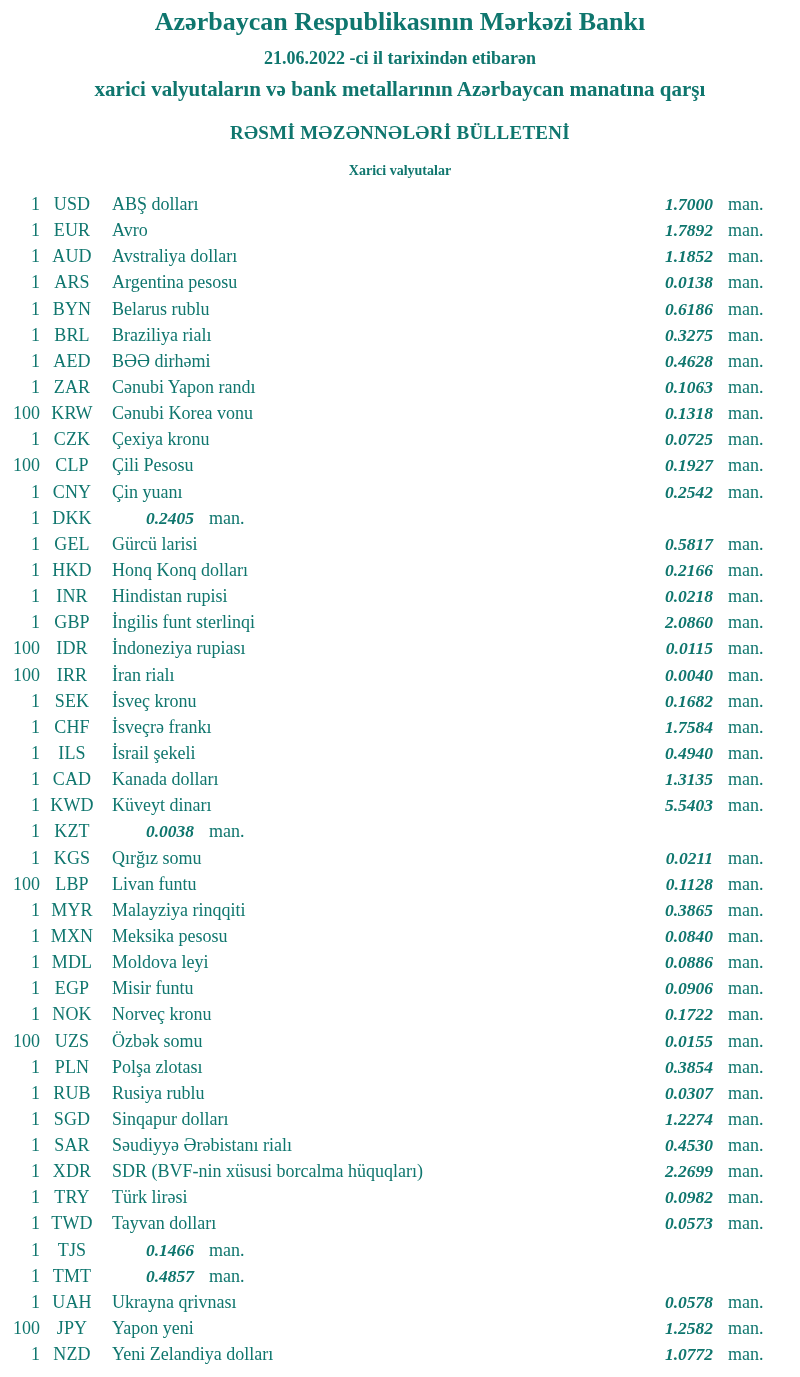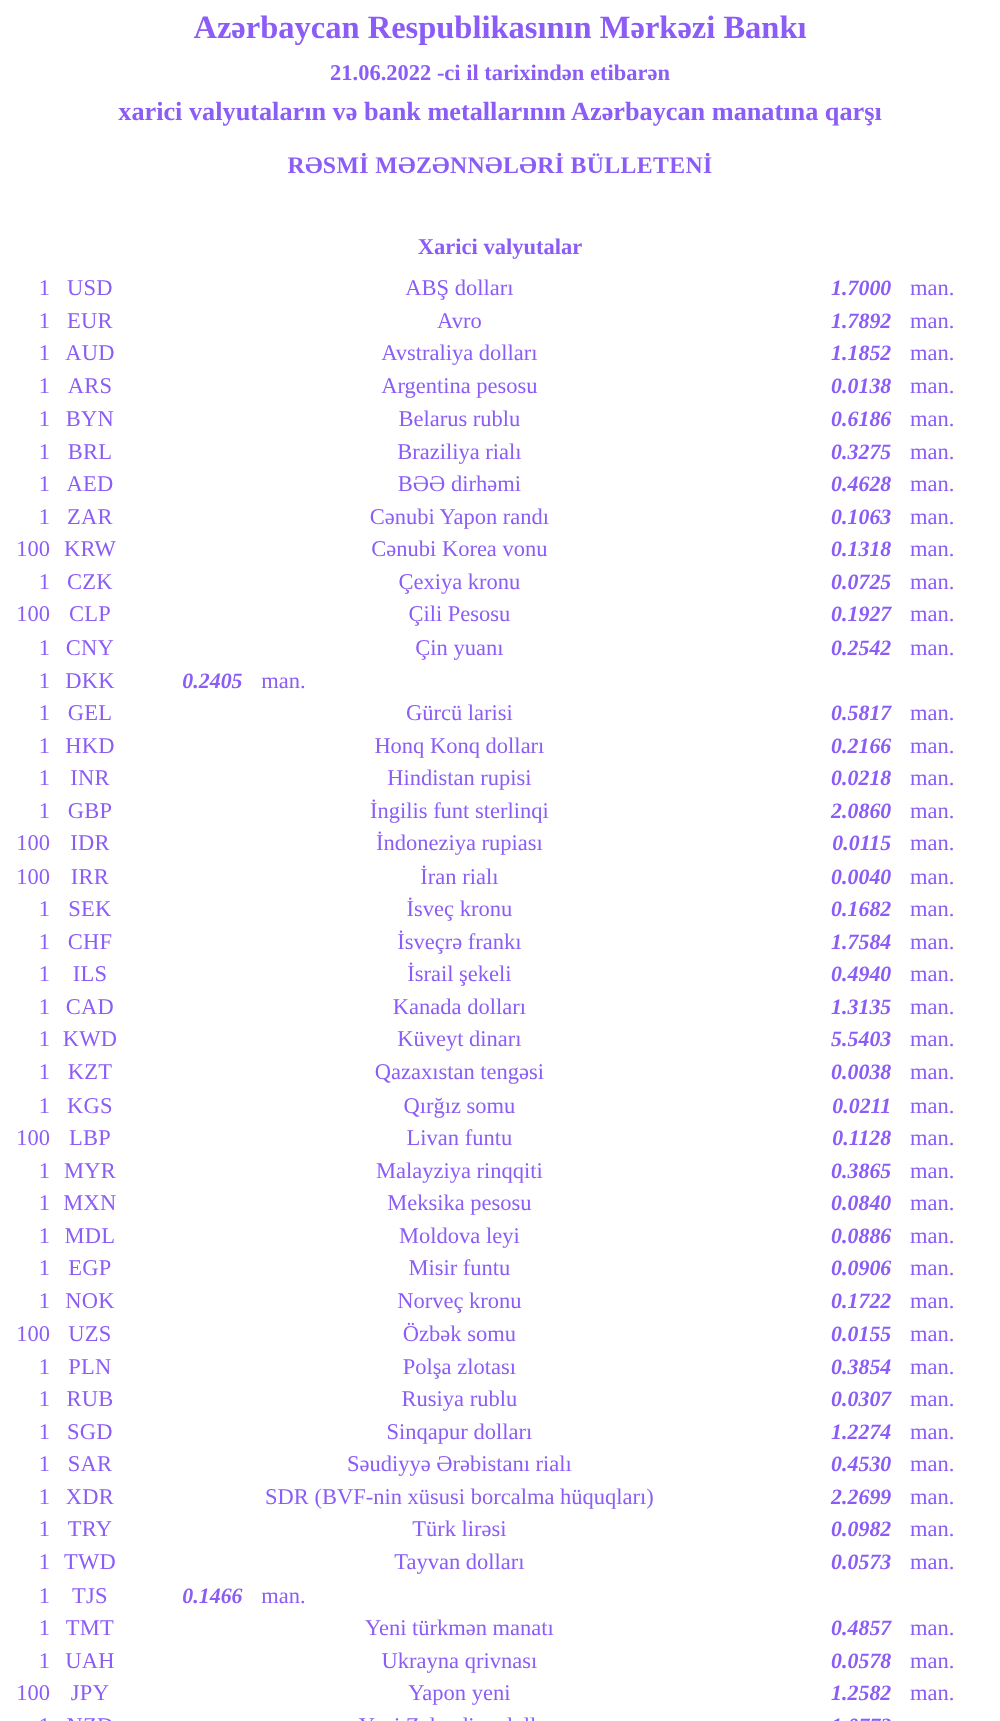--- a/index.html
+++ b/index.html
@@ -1,21 +1,21 @@
 <!DOCTYPE html>
 <html><head>
 <meta charset="utf-8">
 <style>
   html, body { margin: 0; padding: 0; background: #ffffff; }
   .page {
     position: relative;
     width: 800px;
     height: 1377px;
     background: #ffffff;
-    color: #8b5cf6;
+    color: #0f766e;
     font-family: "Liberation Serif", "DejaVu Serif", serif;
     overflow: hidden;
     margin: 0 auto;
   }
   .header { text-align: center; }
   .title {
     padding-top: 6px;
     font-size: 26px;
     line-height: 32px;
     font-weight: bold;
@@ -33,23 +33,23 @@
     font-weight: bold;
   }
   .bulletin-line {
     margin-top: 20px;
     font-size: 19px;
     line-height: 23px;
     font-weight: bold;
     letter-spacing: 0.3px;
   }
   .section-title {
-    margin-top: 42px;
+    margin-top: 16px;
     text-align: center;
-    font-size: 18px;
+    font-size: 14px;
     line-height: 22px;
     font-weight: bold;
   }
   .rates-table { margin-top: 9px; }
   .row {
     display: flex;
     height: 26.15px;
     line-height: 26.15px;
     font-size: 18px;
     align-items: baseline;
@@ -63,21 +63,20 @@
     width: 64px;
     text-align: center;
     flex: 0 0 auto;
     letter-spacing: 0.2px;
   }
   .name {
     flex: 1 1 auto;
     padding-left: 8px;
     white-space: nowrap;
     overflow: hidden;
-    text-align: center;
   }
   .rate {
     width: 90px;
     text-align: right;
     flex: 0 0 auto;
     font-weight: bold;
     font-style: italic;
     font-size: 17.5px;
   }
   .man {
@@ -264,21 +263,20 @@
       <div class="row">
     <span class="qty">1</span>
     <span class="code">KWD</span>
     <span class="name">Küveyt dinarı</span>
     <span class="rate">5.5403</span>
     <span class="man">man.</span>
   </div>
       <div class="row">
     <span class="qty">1</span>
     <span class="code">KZT</span>
-    <span class="name">Qazaxıstan tengəsi</span>
     <span class="rate">0.0038</span>
     <span class="man">man.</span>
   </div>
       <div class="row">
     <span class="qty">1</span>
     <span class="code">KGS</span>
     <span class="name">Qırğız somu</span>
     <span class="rate">0.0211</span>
     <span class="man">man.</span>
   </div>
@@ -382,21 +380,20 @@
   </div>
       <div class="row">
     <span class="qty">1</span>
     <span class="code">TJS</span>
     <span class="rate">0.1466</span>
     <span class="man">man.</span>
   </div>
       <div class="row">
     <span class="qty">1</span>
     <span class="code">TMT</span>
-    <span class="name">Yeni türkmən manatı</span>
     <span class="rate">0.4857</span>
     <span class="man">man.</span>
   </div>
       <div class="row">
     <span class="qty">1</span>
     <span class="code">UAH</span>
     <span class="name">Ukrayna qrivnası</span>
     <span class="rate">0.0578</span>
     <span class="man">man.</span>
   </div>

